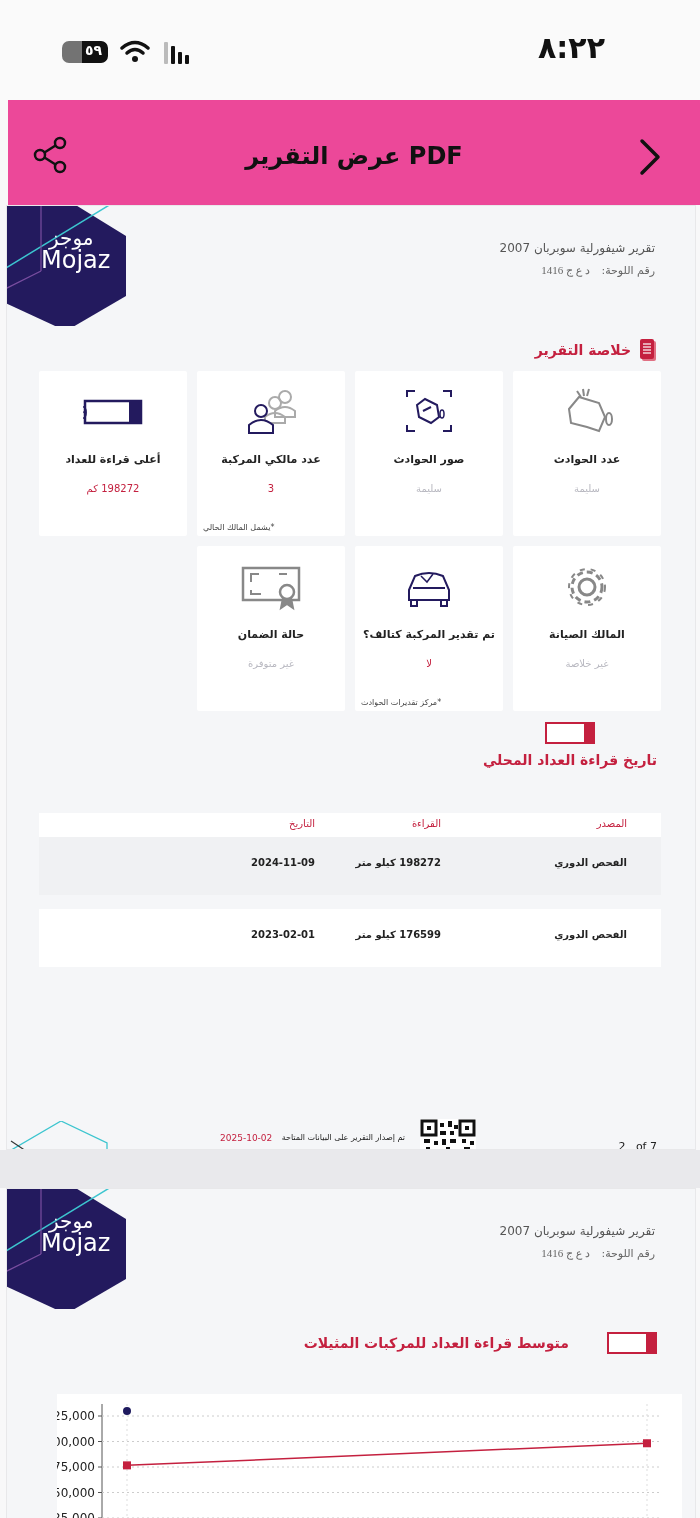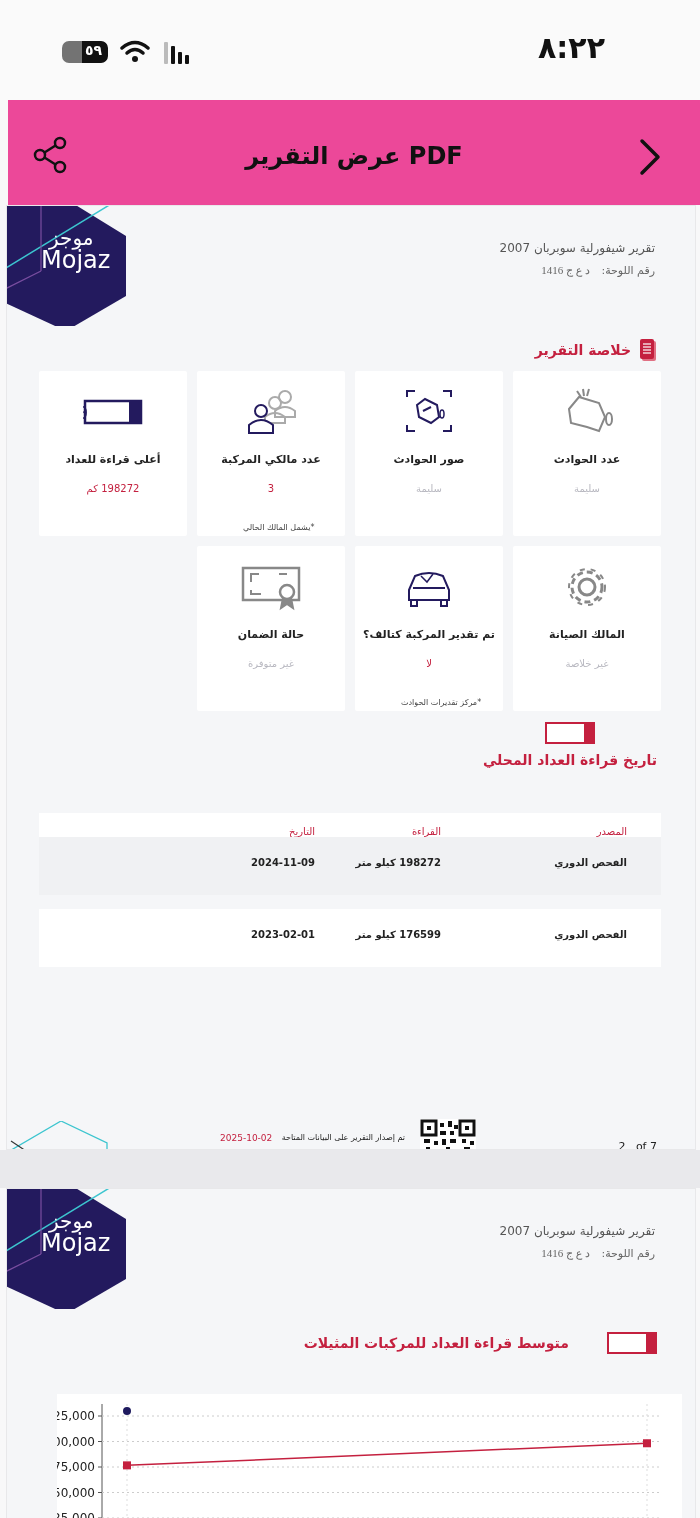--- a/index.html
+++ b/index.html
@@ -35,26 +35,26 @@
   .section-head { position: absolute; right: 38px; direction: rtl; display: flex; align-items: center; gap: 8px; color: #c4203f; font-size: 14px; font-weight: bold; }
   .doc-icon { width: 18px; height: 24px; }
   .odo-icon { width: 50px; height: 22px; }
 
   .card { position: absolute; width: 148px; height: 165px; background: #fff; border-radius: 2px; text-align: center; direction: rtl; }
   .card .icon { position: absolute; left: 44px; top: 16px; width: 60px; height: 50px; }
   .card .label { position: absolute; left: 0; right: 0; top: 82px; font-size: 11px; font-weight: bold; color: #222; }
   .card .value { position: absolute; left: 0; right: 0; top: 112px; font-size: 10px; }
   .value.gray { color: #b8b8c0; }
   .value.red { color: #c4203f; }
-  .card .note { position: absolute; right: 0; left: 0; bottom: 4px; font-size: 8px; color: #444; text-align: left; padding-left: 6px; margin-left: 40px; }
+  .card .note { position: absolute; right: 0; left: 0; bottom: 4px; font-size: 8px; color: #444; text-align: left; padding-left: 6px; }
 
   .table { position: absolute; left: 32px; width: 622px; direction: rtl; }
   .thead { height: 24px; background: #fff; position: relative; }
   .thead span, .trow span { position: absolute; font-size: 10px; }
-  .thead span { color: #c4203f; top: 5px; margin-top: 8px; }
+  .thead span { color: #c4203f; top: 5px; }
   .trow { position: relative; height: 58px; }
   .trow span { color: #222; top: 20px; font-weight: bold; }
   .col-src { right: 34px; }
   .col-read { right: 220px; }
   .col-date { right: 346px; }
 
   .footer-deco { position: absolute; left: -6px; top: 915px; }
   .qr { position: absolute; left: 413px; top: 913px; width: 56px; height: 56px; background: #fff; }
   .footer-line1 { position: absolute; right: 290px; top: 927px; font-size: 8px; color: #222; direction: rtl; }
   .footer-date { position: absolute; left: 213px; top: 927px; font-size: 9px; color: #c4203f; }

